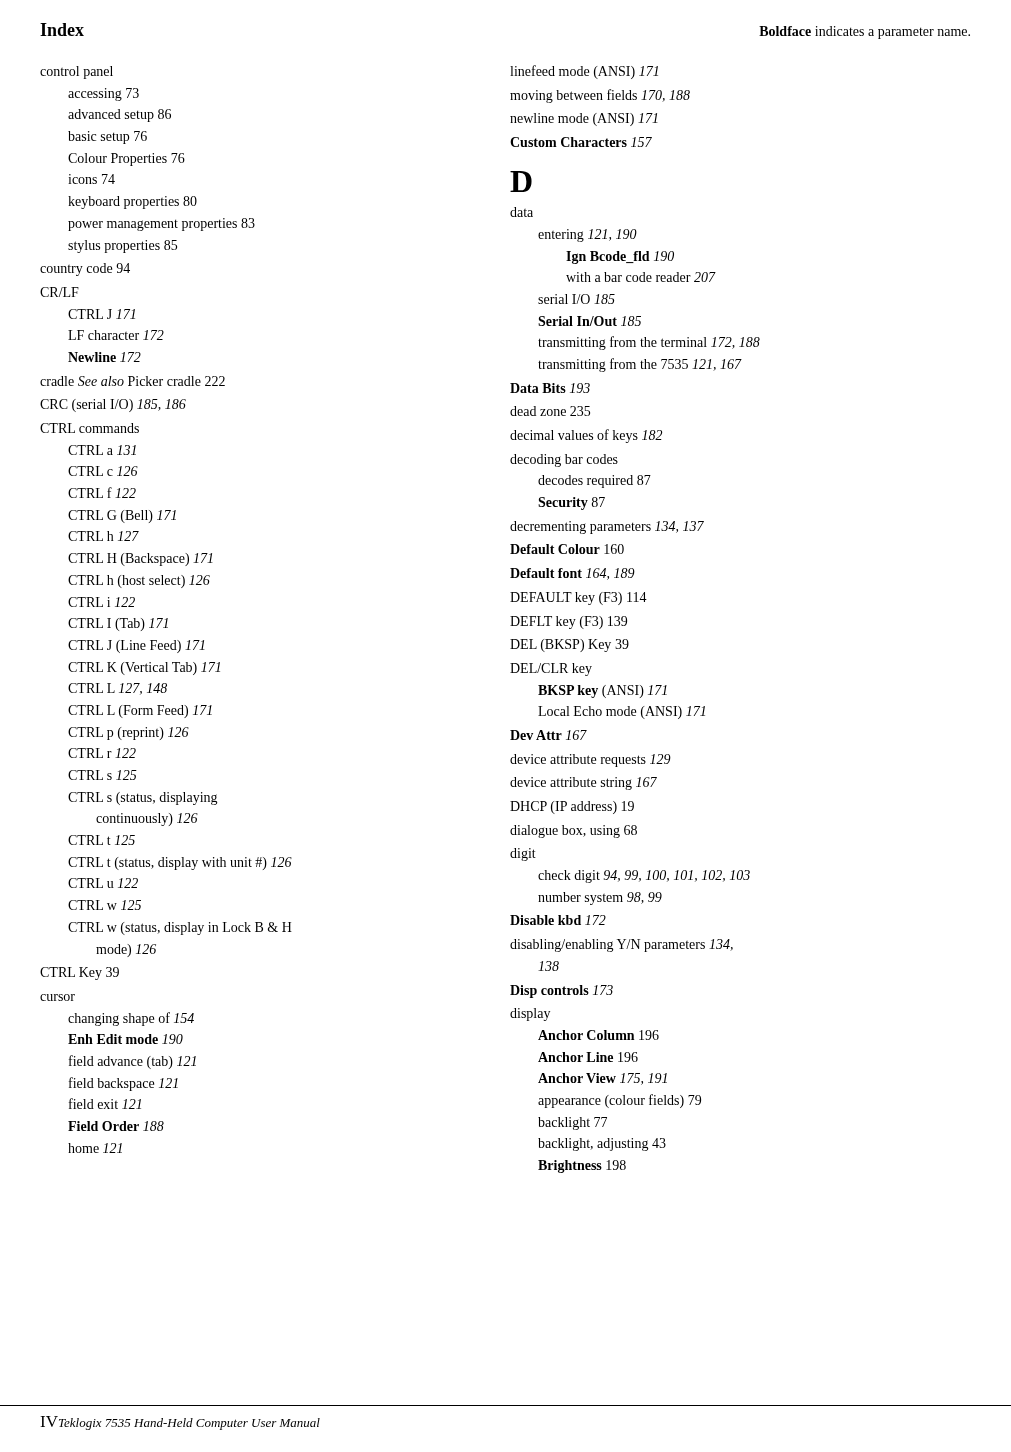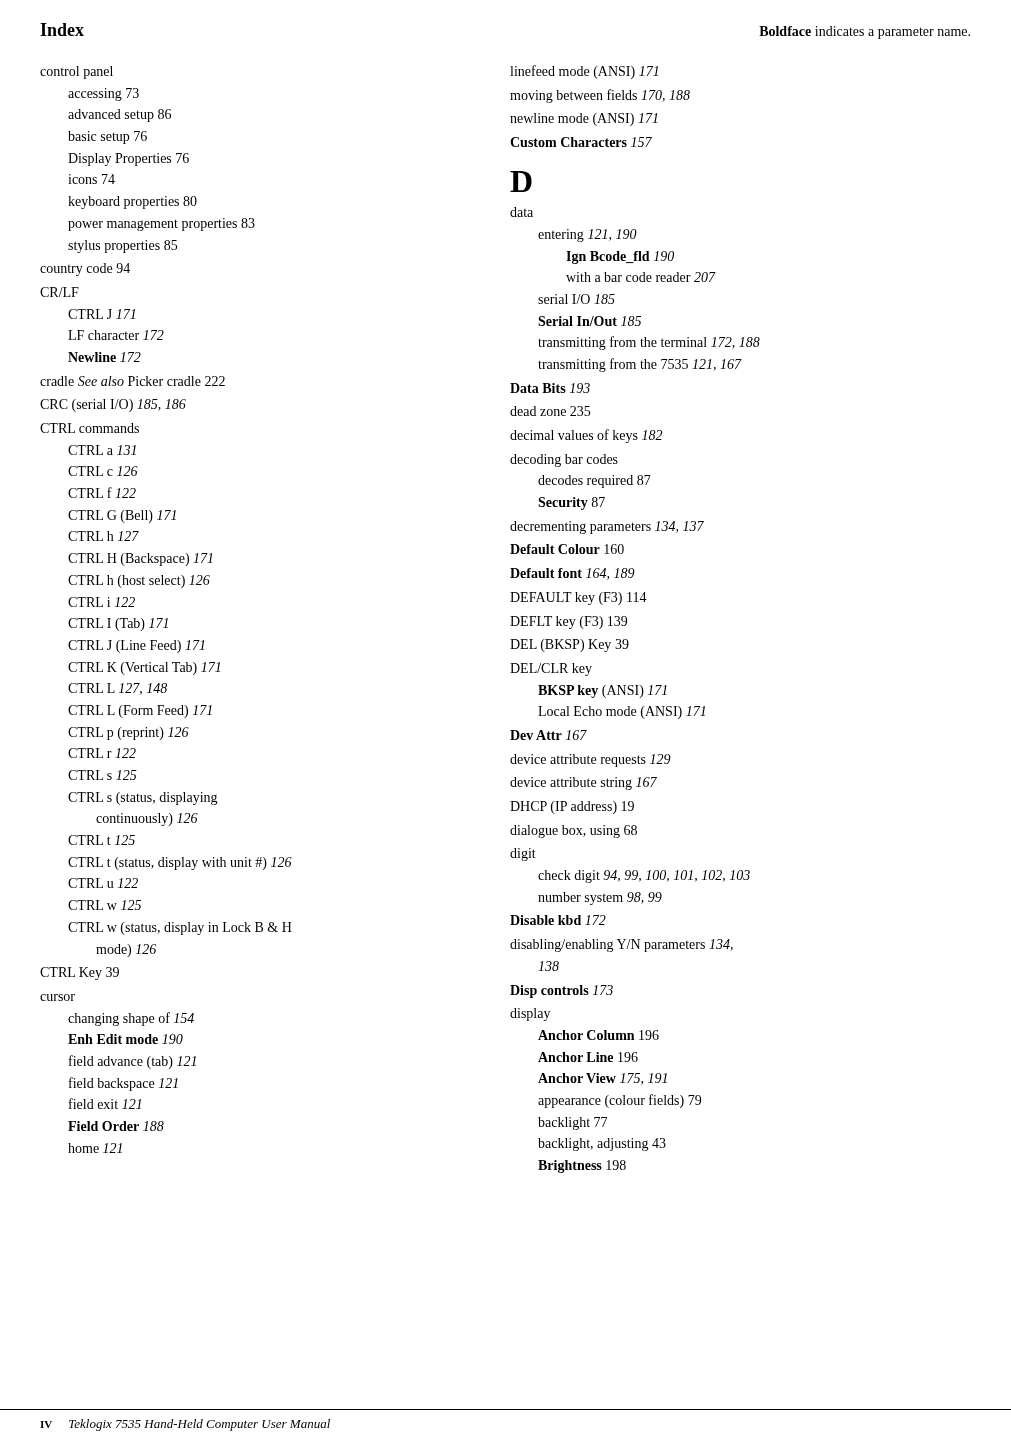--- a/index.html
+++ b/index.html
@@ -62,23 +62,22 @@
       bottom: 20px;
       left: 0;
       right: 0;
       display: flex;
       align-items: baseline;
       padding: 0 40px;
       border-top: 1px solid #000;
       padding-top: 6px;
     }
     .footer-roman {
-      font-weight: bold;
-      font-size: 11px;
-      margin-right: 16px;
+      font-weight: normal;
+      font-size: 17px;
     }
     .footer-text {
       font-size: 13px;
       font-style: italic;
     }
   </style>
 </head>
 <body>
 
 <div class="page-header">
@@ -87,21 +86,21 @@
     <span class="bold-word">Boldface</span><span> indicates a parameter name.</span>
   </span>
 </div>
 
 <div class="content-columns">
   <div class="col-left" id="left-col">
       <div class="index-entry level0"><span>control panel</span></div>
       <div class="index-entry level1"><span>accessing   </span><span>73</span></div>
       <div class="index-entry level1"><span>advanced setup   </span><span>86</span></div>
       <div class="index-entry level1"><span>basic setup   </span><span>76</span></div>
-      <div class="index-entry level1"><span>Display Properties   </span><span>76</span></div>
+      <div class="index-entry level1"><span>Colour Properties   </span><span>76</span></div>
       <div class="index-entry level1"><span>icons   </span><span>74</span></div>
       <div class="index-entry level1"><span>keyboard properties   </span><span>80</span></div>
       <div class="index-entry level1"><span>power management properties   </span><span>83</span></div>
       <div class="index-entry level1"><span>stylus properties   </span><span>85</span></div>
       <div class="index-entry level0"><span>country code   </span><span>94</span></div>
       <div class="index-entry level0"><span>CR/LF</span></div>
       <div class="index-entry level1"><span>CTRL J   </span><span style="font-style: italic;">171</span></div>
       <div class="index-entry level1"><span>LF character   </span><span style="font-style: italic;">172</span></div>
       <div class="index-entry level1"><span style="font-weight: bold;">Newline</span><span style="font-style: italic;">  172</span></div>
       <div class="index-entry level0">cradle <em>See also</em> Picker cradle   <span>222</span></div>

